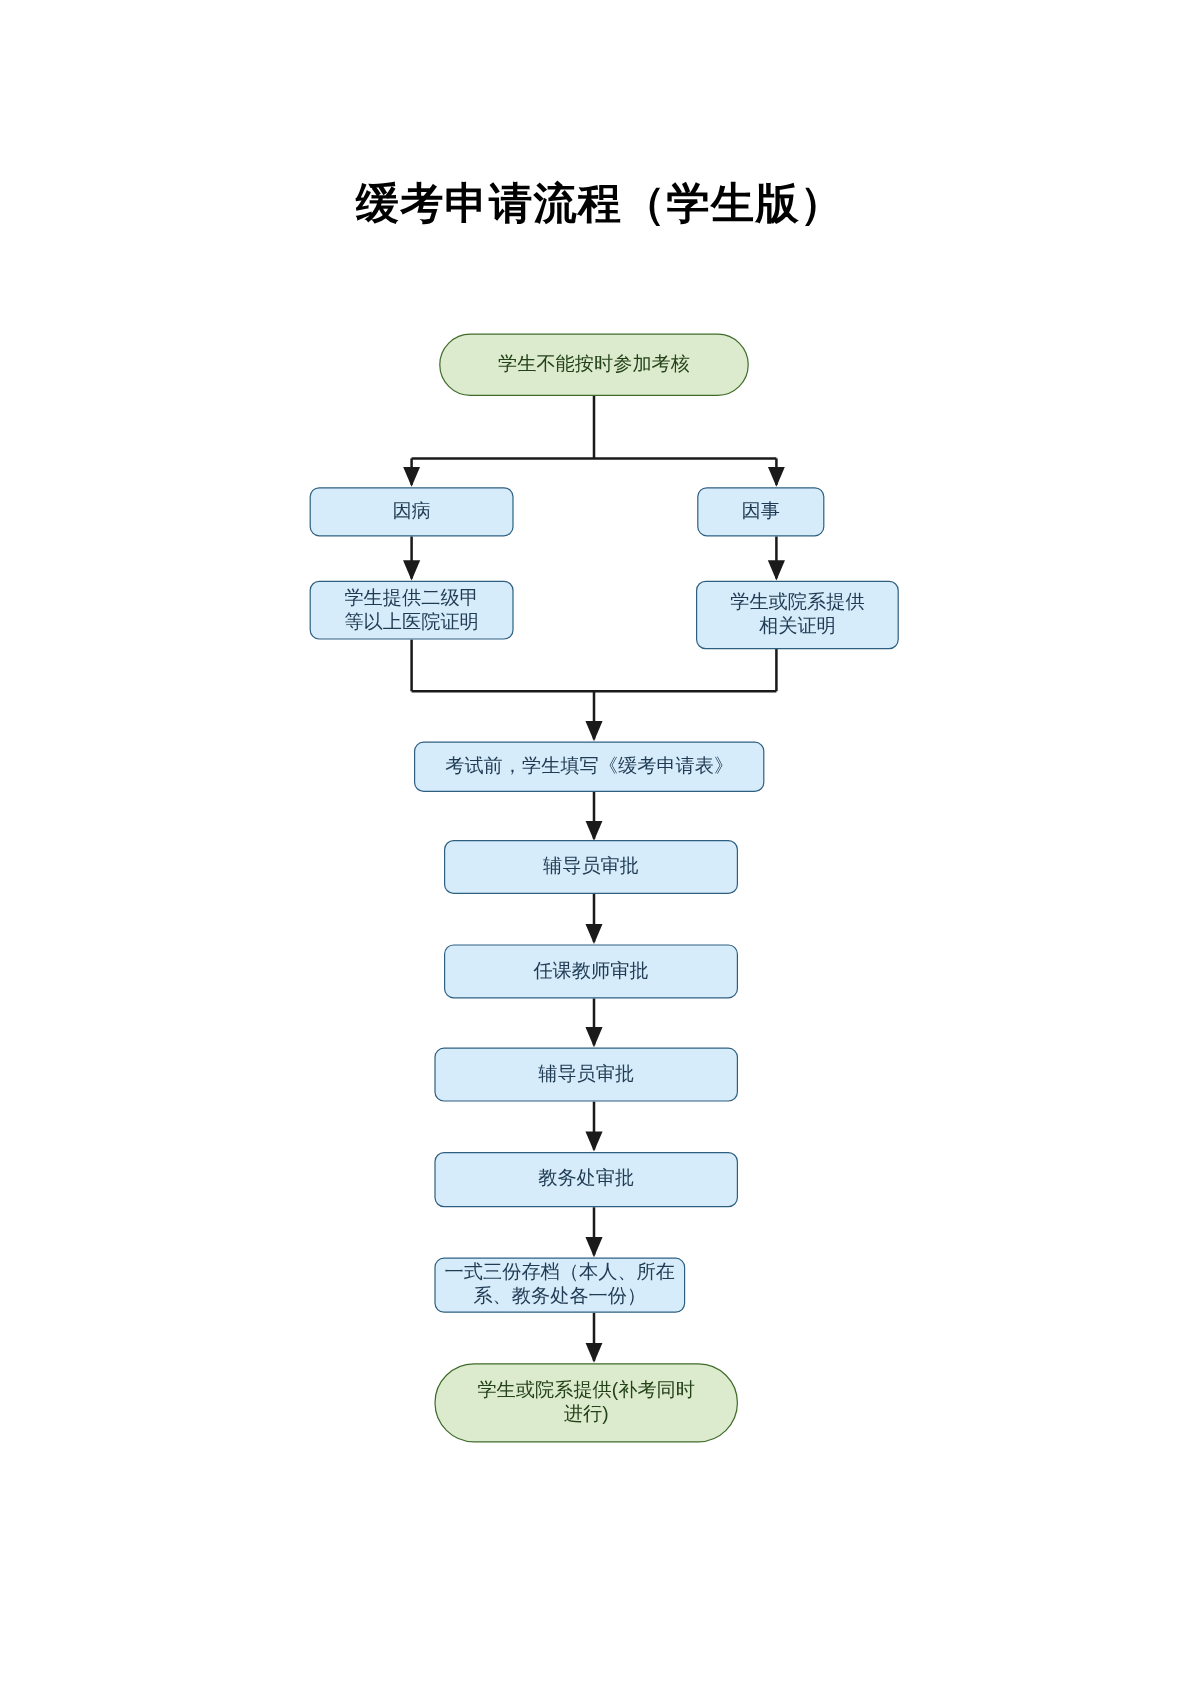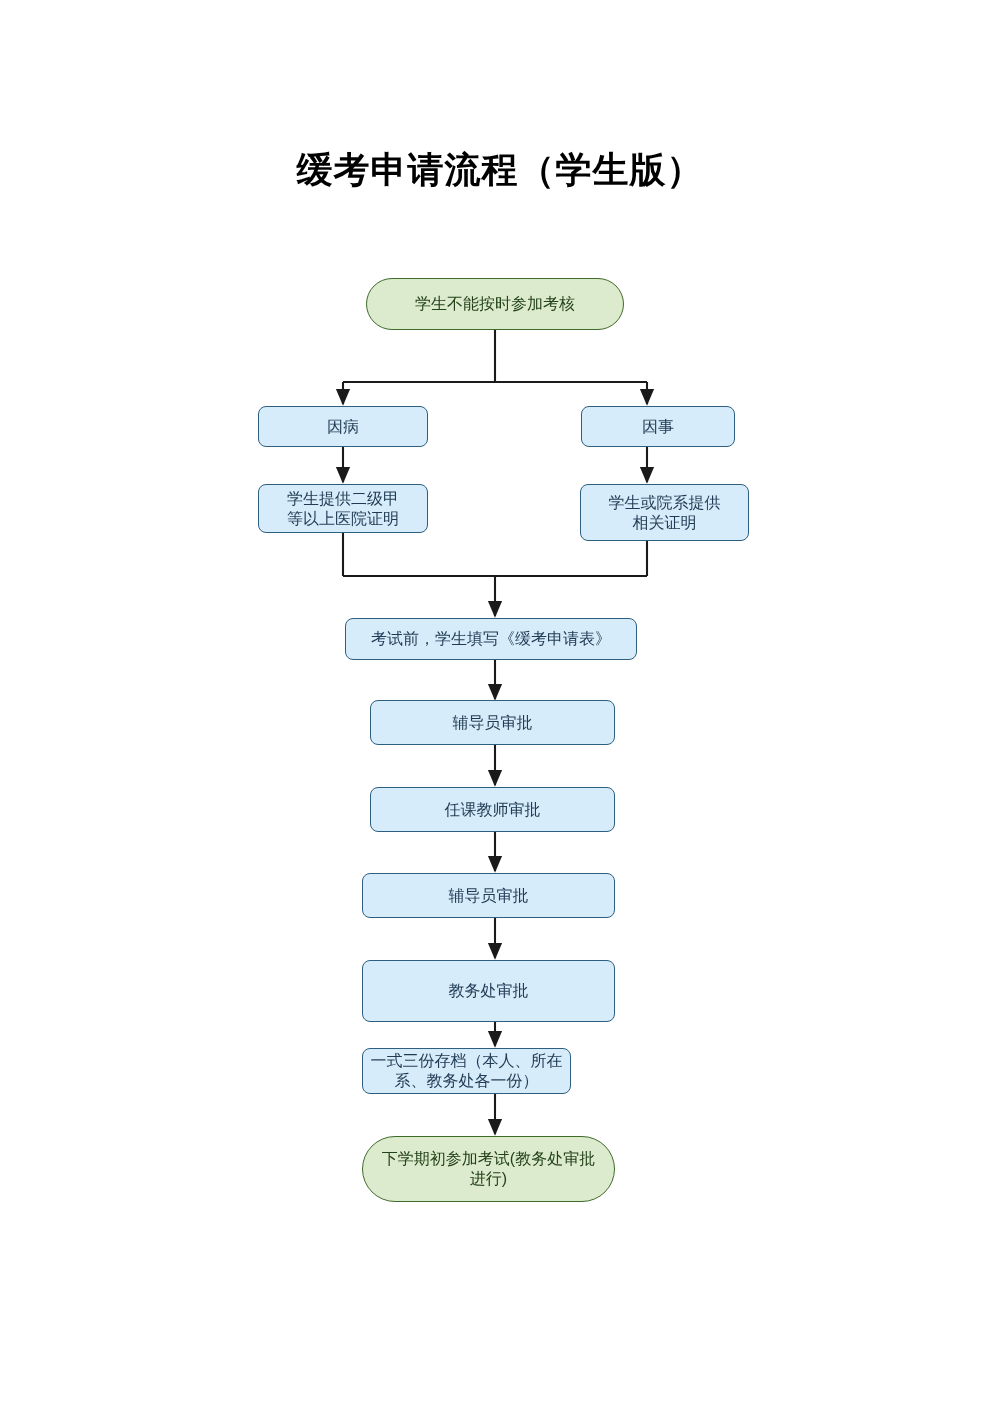--- a/index.html
+++ b/index.html
@@ -142,21 +142,21 @@
     </svg>
 
     <div class="node node-terminal start" style="left:366px; top:278px; width:258px; height:52px;">
       <span class="node-text">学生不能按时参加考核</span>
     </div>
 
     <div class="node node-process" style="left:258px; top:406px; width:170px; height:41px;">
       <span class="node-text">因病</span>
     </div>
 
-    <div class="node node-process" style="left:581px; top:406px; width:154px; height:41px;">
+    <div class="node node-process" style="left:581px; top:406px; width:106px; height:41px;">
       <span class="node-text">因事</span>
     </div>
 
     <div class="node node-process" style="left:258px; top:484px; width:170px; height:49px;">
       <span class="node-text">学生提供二级甲
 等以上医院证明</span>
     </div>
 
     <div class="node node-process" style="left:580px; top:484px; width:169px; height:57px;align-items:center;">
       <span class="node-text">学生或院系提供
@@ -172,28 +172,28 @@
     </div>
 
     <div class="node node-process" style="left:370px; top:787px; width:245px; height:45px;">
       <span class="node-text">任课教师审批</span>
     </div>
 
     <div class="node node-process" style="left:362px; top:873px; width:253px; height:45px;">
       <span class="node-text">辅导员审批</span>
     </div>
 
-    <div class="node node-process" style="left:362px; top:960px; width:253px; height:62px;align-items:center;">
+    <div class="node node-process" style="left:362px; top:960px; width:253px; height:46px;align-items:center;">
       <span class="node-text">教务处审批</span>
     </div>
 
     <div class="node node-process" style="left:362px; top:1048px; width:209px; height:46px;">
       <span class="node-text">一式三份存档（本人、所在
 系、教务处各一份）</span>
     </div>
 
     <div class="node node-terminal end" style="left:362px; top:1136px; width:253px; height:66px;">
-      <span class="node-text">下学期初参加考试(教务处审批
+      <span class="node-text">学生或院系提供(补考同时
 进行)</span>
     </div>
 
   </div>
 </div>
 
 </body></html>

